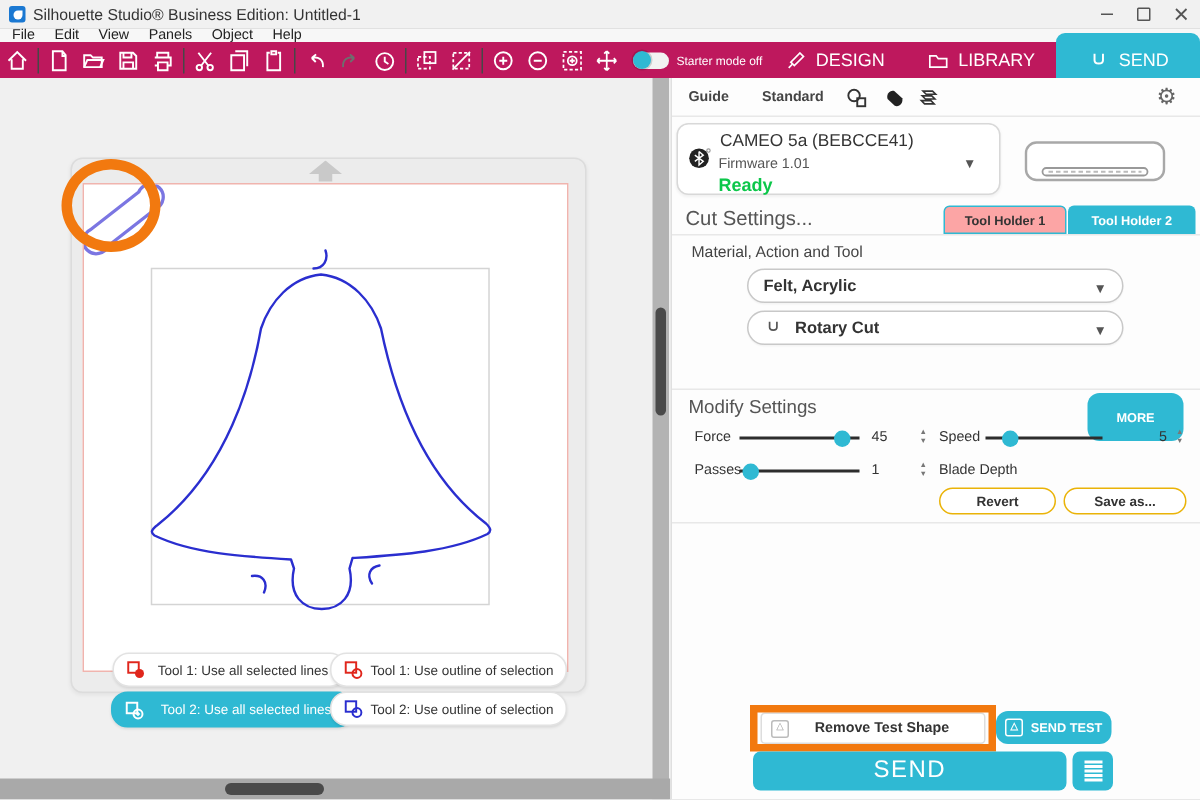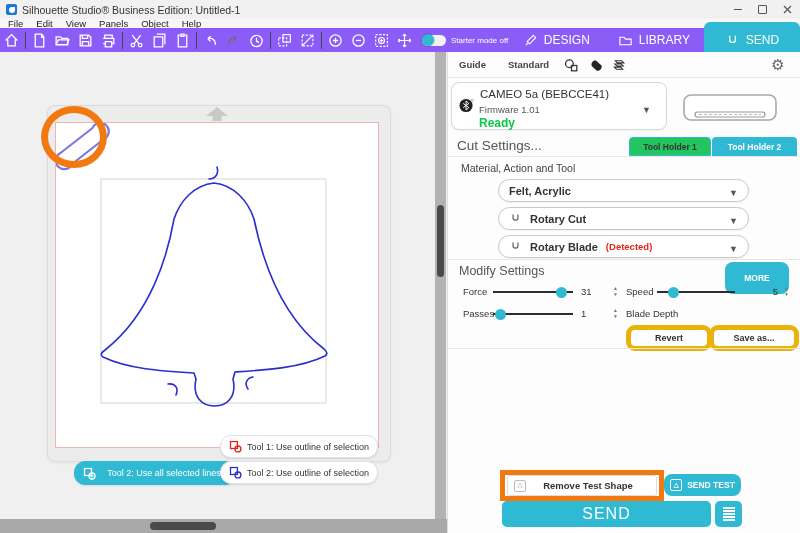--- a/index.html
+++ b/index.html
@@ -18,21 +18,21 @@
   .win-btn{width:25px;height:19px;display:flex;align-items:center;justify-content:center;}
   .glyph-min{width:8px;height:1.2px;background:#555;}
   .glyph-max{width:7px;height:7px;border:1.2px solid #555;border-radius:1px;}
 
   
   .menubar{position:absolute;left:0;top:19px;width:800px;height:9px;background:#f7f7f7;
            display:flex;gap:13px;padding-left:8px;align-items:center;}
   .menu-item{font-size:9.5px;color:#222;line-height:9px;}
 
   
-  .toolbar{position:absolute;left:0;top:28px;width:800px;height:24px;background:#8b5cf6;
+  .toolbar{position:absolute;left:0;top:28px;width:800px;height:24px;background:#be185d;
            display:flex;align-items:center;}
   .tb-icon{width:23px;height:22px;display:flex;align-items:center;justify-content:center;flex:0 0 auto;}
   .tb-sep{width:1px;height:17px;background:#474747;margin:0 2px;flex:0 0 auto;}
   .toggle{width:24px;height:11px;background:#f2f2f2;border-radius:6px;margin-left:6px;position:relative;flex:0 0 auto;}
   .toggle-knob{position:absolute;left:0px;top:-0.5px;width:12px;height:12px;border-radius:50%;
                background:var(--accent);box-shadow:0 0 0 1px rgba(0,0,0,.15);}
   .toggle-label{color:#fff;font-size:8px;margin-left:5px;white-space:nowrap;}
   .nav-tab{height:36px;display:flex;align-items:center;gap:6px;color:#fff;font-size:12px;
            padding:0 14px;flex:0 0 auto;}
   .nav-tab.send{background:var(--accent);border-radius:6px 6px 0 0;width:68px;justify-content:center;}
@@ -68,21 +68,21 @@
   .device-card{position:absolute;left:3px;top:30px;width:214px;height:46px;background:#fff;
                border:1px solid #d8d8d8;border-radius:8px;box-shadow:0 1px 2px rgba(0,0,0,.05);}
   .dev-name{position:absolute;left:28px;top:5px;font-size:11.5px;color:#333;}
   .dev-fw{position:absolute;left:27px;top:21px;font-size:9.5px;color:#555;}
   .dev-status{position:absolute;left:27px;top:33px;font-size:12px;font-weight:bold;color:var(--green);}
   .dd-arrow::before{content:"\25BC";font-size:9px;color:#555;}
 
   .cut-title{position:absolute;left:9px;top:86px;font-size:13.5px;color:#555;}
   .th-tab{position:absolute;top:85px;height:19px;border-radius:4px 4px 0 0;display:flex;
           align-items:center;justify-content:center;font-size:8.5px;font-weight:bold;box-sizing:border-box;}
-  .th-tab.inactive{background:#22c55e;border:1px solid var(--accent);color:#333;}
+  .th-tab.inactive{background:#fca5a5;border:1px solid var(--accent);color:#333;}
   .th-tab.active{background:var(--accent);color:#fff;}
 
   .mat-label{position:absolute;left:13px;top:110px;font-size:10.5px;color:#444;}
   .dropdown{position:absolute;left:50px;width:251px;height:23px;background:#fff;border:1px solid #c8c8c8;
             border-radius:12px;display:flex;align-items:center;padding:0 10px;box-sizing:border-box;gap:8px;
             box-shadow:0 1px 1px rgba(0,0,0,.04);}
   .dropdown .dtext{font-size:11px;font-weight:bold;color:#333;}
   .dropdown .dstatus{font-size:9.5px;font-weight:bold;color:var(--red);}
   .dropdown .dd-arrow{margin-left:auto;}
 
@@ -91,21 +91,21 @@
             border-radius:8px;color:#fff;font-size:8.5px;font-weight:bold;display:flex;
             align-items:center;justify-content:center;}
   .s-label{position:absolute;font-size:9.5px;color:#333;}
   .s-track{position:absolute;height:2px;background:#2d2d2d;}
   .s-thumb{position:absolute;top:-4.5px;width:11px;height:11px;border-radius:50%;background:var(--accent);}
   .s-value{position:absolute;font-size:9.5px;color:#333;}
   .stepper{position:absolute;display:flex;flex-direction:column;align-items:center;width:9px;}
   .stepper::before{content:"\25B2";font-size:5px;color:#777;line-height:5px;}
   .stepper::after{content:"\25BC";font-size:5px;color:#777;line-height:5px;margin-top:1px;}
 
-  .pill-btn{position:absolute;height:16px;background:#fff;border:5px solid #eab308;border-radius:9px;
+  .pill-btn{position:absolute;height:16px;background:#fff;border:1px solid #eab308;border-radius:9px;
             font-size:9px;font-weight:bold;color:#333;display:flex;align-items:center;justify-content:center;}
 
   .remove-btn{position:absolute;left:59px;top:423px;width:150px;height:21px;background:#fff;
               border:1px solid #ddd;border-radius:3px;display:flex;align-items:center;padding:0 6px;box-sizing:border-box;}
   .remove-btn .lbl{flex:1;text-align:center;font-size:9.5px;font-weight:bold;color:#333;}
   .shape-chip{width:10px;height:10px;border:1px solid #bbb;border-radius:2px;display:flex;
               align-items:center;justify-content:center;flex:0 0 auto;}
   .shape-chip::before{content:"\25B3";font-size:6.5px;color:#999;line-height:6.5px;}
   .shape-chip.white{border-color:#fff;}
   .shape-chip.white::before{color:#fff;}
@@ -293,20 +293,27 @@
         <path d="M158 60 C138 62 124 78 118 96 C112 130 96 190 49 227 C45 230 44 232 47 234 C72 246 105 248 138 250 L140 256 C136 274 146 283 158.5 283 C171 283 181 274 177 256 L179 249 C210 247 244 245 269 233 C272 231 271 229 268 226 C221 190 205 130 198 96 C192 78 178 62 158 60 Z" fill="none" stroke="#2a2ecf" stroke-width="1.6" stroke-linejoin="round"></path>
         <path d="M153 56 C160 56 163 50 161 44" fill="none" stroke="#2a2ecf" stroke-width="1.6" stroke-linecap="round"></path>
         <path d="M112 261 C119 260 123 265 120 272" fill="none" stroke="#2a2ecf" stroke-width="1.6" stroke-linecap="round"></path>
         <path d="M197 254 C191 255 188 260 192 266" fill="none" stroke="#2a2ecf" stroke-width="1.6" stroke-linecap="round"></path>
         <path d="M4.5 30 36.5 5 A8.5 8.5 0 1 1 48 16 L16 41 A8.5 8.5 0 1 1 4.5 30 Z" fill="none" stroke="#7b76e2" stroke-width="2.2" stroke-linejoin="round"></path>
       </svg>
     </div>
 
     <div class="annotation-circle"></div>
 
+    <div class="tool-btn" style="left:75px;top:383px;width:138px;">
+      <svg width="13" height="13" viewBox="0 0 13 13" style="color:var(--red);">
+          <rect x="1.5" y="1.5" width="7" height="7" fill="none" stroke="currentColor" stroke-width="1.3"></rect>
+          <circle cx="9" cy="9" r="3" fill="currentColor"></circle>
+        </svg>
+      <span class="lbl">Tool 1: Use all selected lines</span>
+    </div>
     <div class="tool-btn" style="left:220px;top:383px;width:140px;">
       <svg width="13" height="13" viewBox="0 0 13 13" style="color:var(--red);">
           <rect x="1.5" y="1.5" width="7" height="7" fill="none" stroke="currentColor" stroke-width="1.3"></rect>
           <circle cx="9" cy="9" r="3" fill="none" stroke="currentColor" stroke-width="1.3"></circle>
         </svg>
       <span class="lbl">Tool 1: Use outline of selection</span>
     </div>
     <div class="tool-btn active" style="left:74px;top:409px;width:144px;height:22px;">
       <svg width="13" height="13" viewBox="0 0 13 13" style="color:#fff;">
           <rect x="1.5" y="1.5" width="7" height="7" fill="none" stroke="currentColor" stroke-width="1.3"></rect>
@@ -376,39 +383,31 @@
       <span class="dtext">Felt, Acrylic</span>
       <span class="dd-arrow"></span>
     </div>
     <div class="dropdown" style="top:155px;">
       <svg width="13" height="13" viewBox="0 0 16 16" fill="none" stroke="#555" stroke-width="1.4">
           <path d="M5 3v4.6c0 3.1 6 3.1 6 0V3"></path>
         </svg>
       <span class="dtext">Rotary Cut</span>
       <span class="dd-arrow"></span>
     </div>
-    <div class="dropdown" style="top:183px;">
-      <svg width="13" height="13" viewBox="0 0 16 16" fill="none" stroke="#555" stroke-width="1.4">
-          <path d="M5 3v4.6c0 3.1 6 3.1 6 0V3"></path>
-        </svg>
-      <span class="dtext">Rotary Blade</span>
-      <span class="dstatus">(Detected)</span>
-      <span class="dd-arrow"></span>
-    </div>
 
     <div class="sep" style="top:207px;"></div>
 
     <span class="modify-title">Modify Settings</span>
     <span class="more-btn">MORE</span>
 
     <span class="s-label" style="left:15px;top:234px;">Force</span>
     <div class="s-track" style="left:45px;top:239px;width:80px;">
       <span class="s-thumb" style="left:63px;"></span>
     </div>
-    <span class="s-value" style="left:133px;top:234px;">31</span>
+    <span class="s-value" style="left:133px;top:234px;">45</span>
     <span class="stepper" style="left:163px;top:234px;"></span>
 
     <span class="s-label" style="left:178px;top:234px;">Speed</span>
     <div class="s-track" style="left:209px;top:239px;width:78px;">
       <span class="s-thumb" style="left:11px;"></span>
     </div>
     <span class="s-value" style="left:316px;top:234px;width:14px;text-align:right;">5</span>
     <span class="stepper" style="left:334px;top:234px;"></span>
 
     <span class="s-label" style="left:15px;top:256px;">Passes</span>

